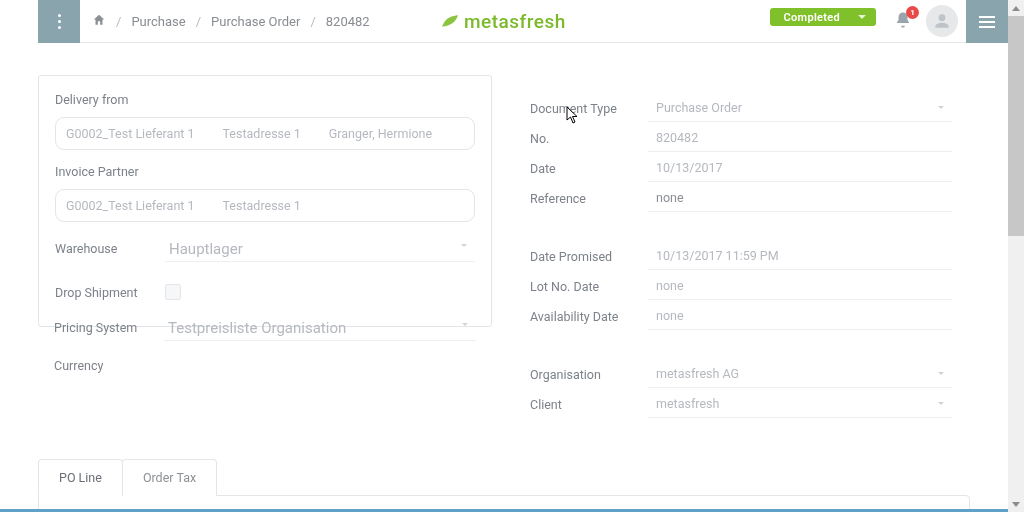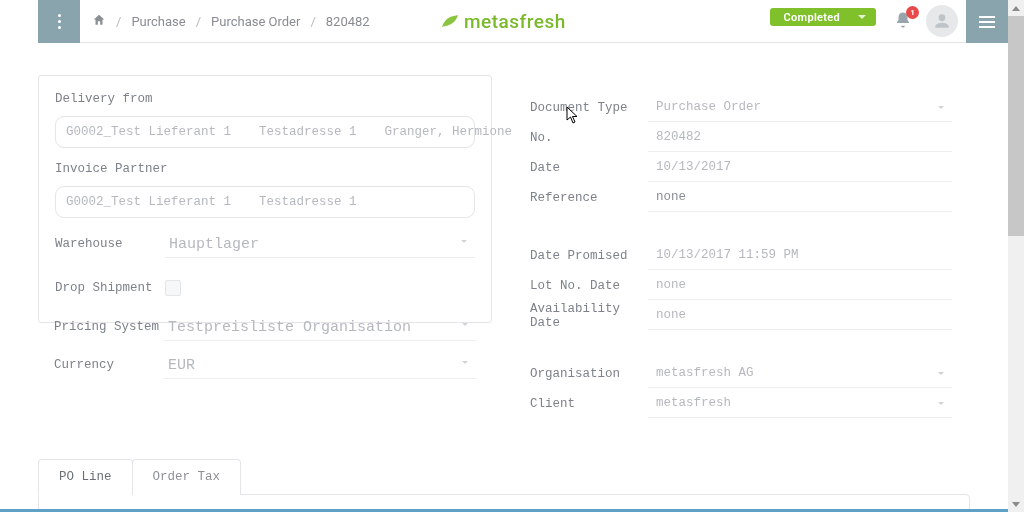--- a/index.html
+++ b/index.html
@@ -168,21 +168,20 @@
     border-radius: 50%;
     display:flex;align-items:center;justify-content:center;
   }
   .avatar svg { fill: #bfc4c9; }
 
   
   .content {
     flex: 1;
     padding: 16px 0 0 0;
     position: relative;
-    font-family: Liberation Mono, monospace;
   }
   .card {
     position: absolute;
     left: 38px;
     top: 32px;
     width: 454px;
     border: 1px solid #e3e5e8;
     border-radius: 3px;
     padding: 14px 16px 18px;
     background: #fff;
@@ -397,26 +396,20 @@
           <div class="field-label">Pricing System</div>
           <div class="field-input-wrap">
             <div class="select-field">
               <span>Testpreisliste Organisation</span>
               <span class="chevron"></span>
             </div>
           </div>
         </div>
         <div class="field-row">
           <div class="field-label">Currency</div>
-          <div class="field-input-wrap">
-            <div class="select-field">
-              <span>EUR</span>
-              <span class="chevron"></span>
-            </div>
-          </div>
         </div>
       </div>
 
       <div class="right-col">
         <div class="r-row">
           <div class="r-label">Document Type</div>
           <div class="r-value-wrap">
               <div class="r-value"><span>Purchase Order</span><span class="chevron" style="position:absolute;right:8px;top:12px;width:0;height:0;border-left:3px solid transparent;border-right:3px solid transparent;border-top:3px solid #cfd3d8;"></span></div>
             </div>
         </div>

